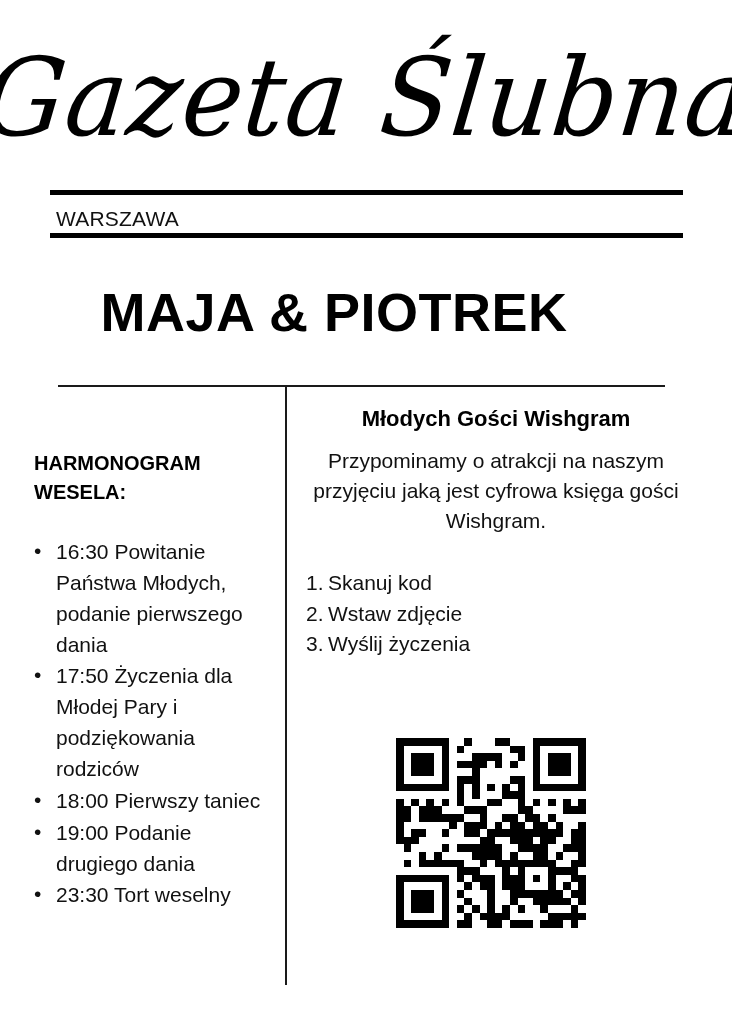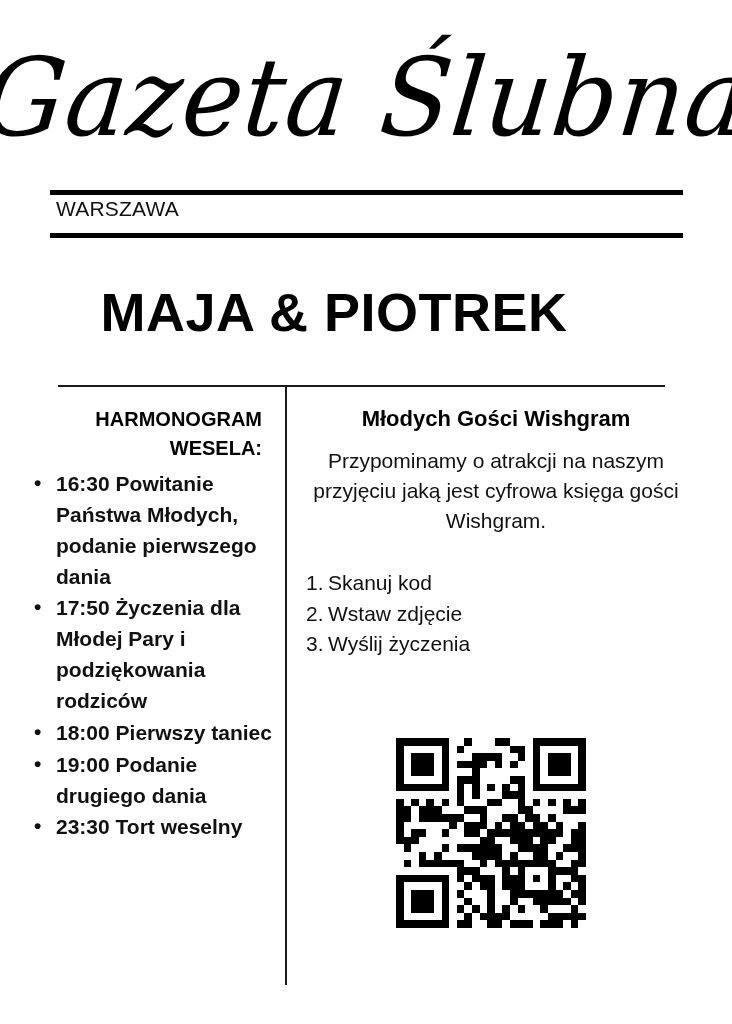--- a/index.html
+++ b/index.html
@@ -60,21 +60,21 @@
   .rule-thick.top { top: 190px; }
   .rule-thick.bottom { top: 233px; }
 
   .datebar {
     position: absolute;
     top: 197px;
     left: 56px;
     width: 621px;
     height: 34px;
     display: flex;
-    align-items: flex-start;
+    align-items: flex-end;
     justify-content: space-between;
   }
   .datebar-city,
   .datebar-when {
     font-size: 21px;
     font-weight: 400;
     letter-spacing: 0.2px;
     color: #111111;
     white-space: nowrap;
   }
@@ -130,30 +130,30 @@
   .col-right {
     position: absolute;
     top: 0;
     left: 296px;
     width: 400px;
   }
 
   .col-left-heading {
     font-size: 20px;
     font-weight: 700;
-    text-align: right;
+    text-align: left;
     line-height: 1.45;
     color: #000000;
     padding: 0 12px;
+    margin-top: 44px;
   }
 
   .schedule-list {
-    margin-top: 6px;
+    margin-top: 30px;
     list-style: none;
-    font-weight: bold;
   }
 
   .schedule-item {
     position: relative;
     padding-left: 34px;
     margin-bottom: 1px;
     font-size: 21px;
     line-height: 1.47;
     color: #111111;
   }

